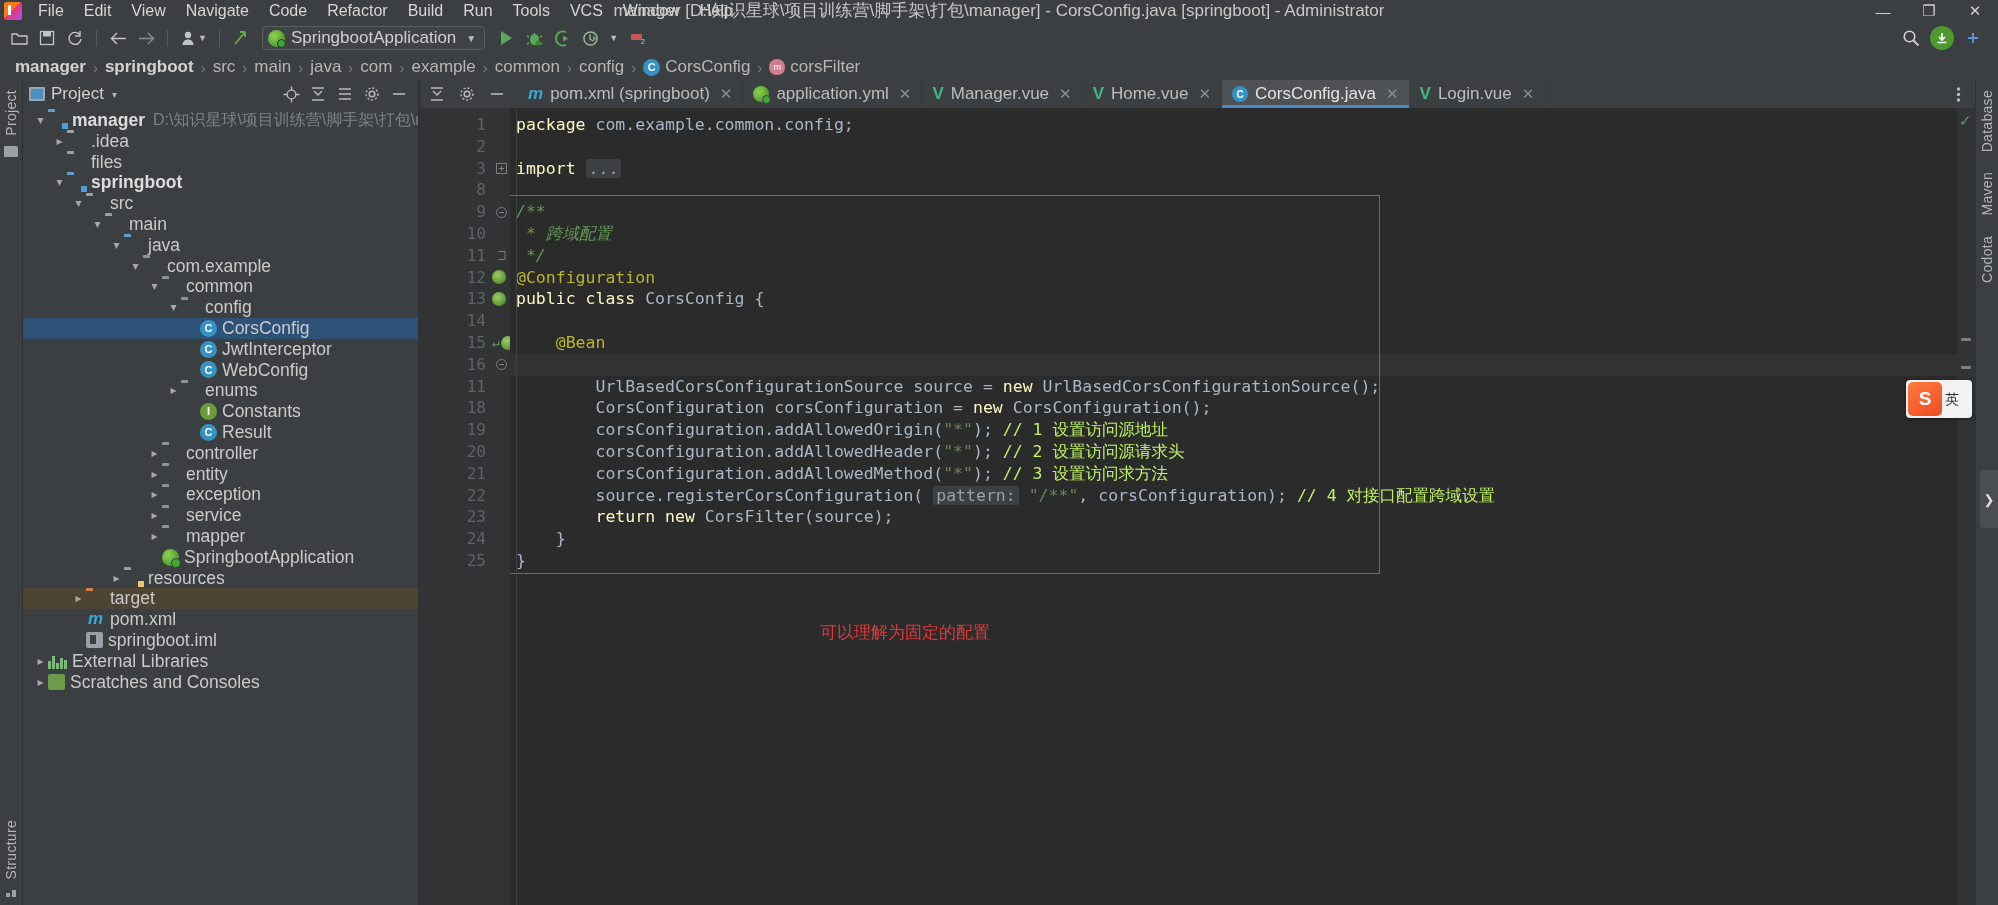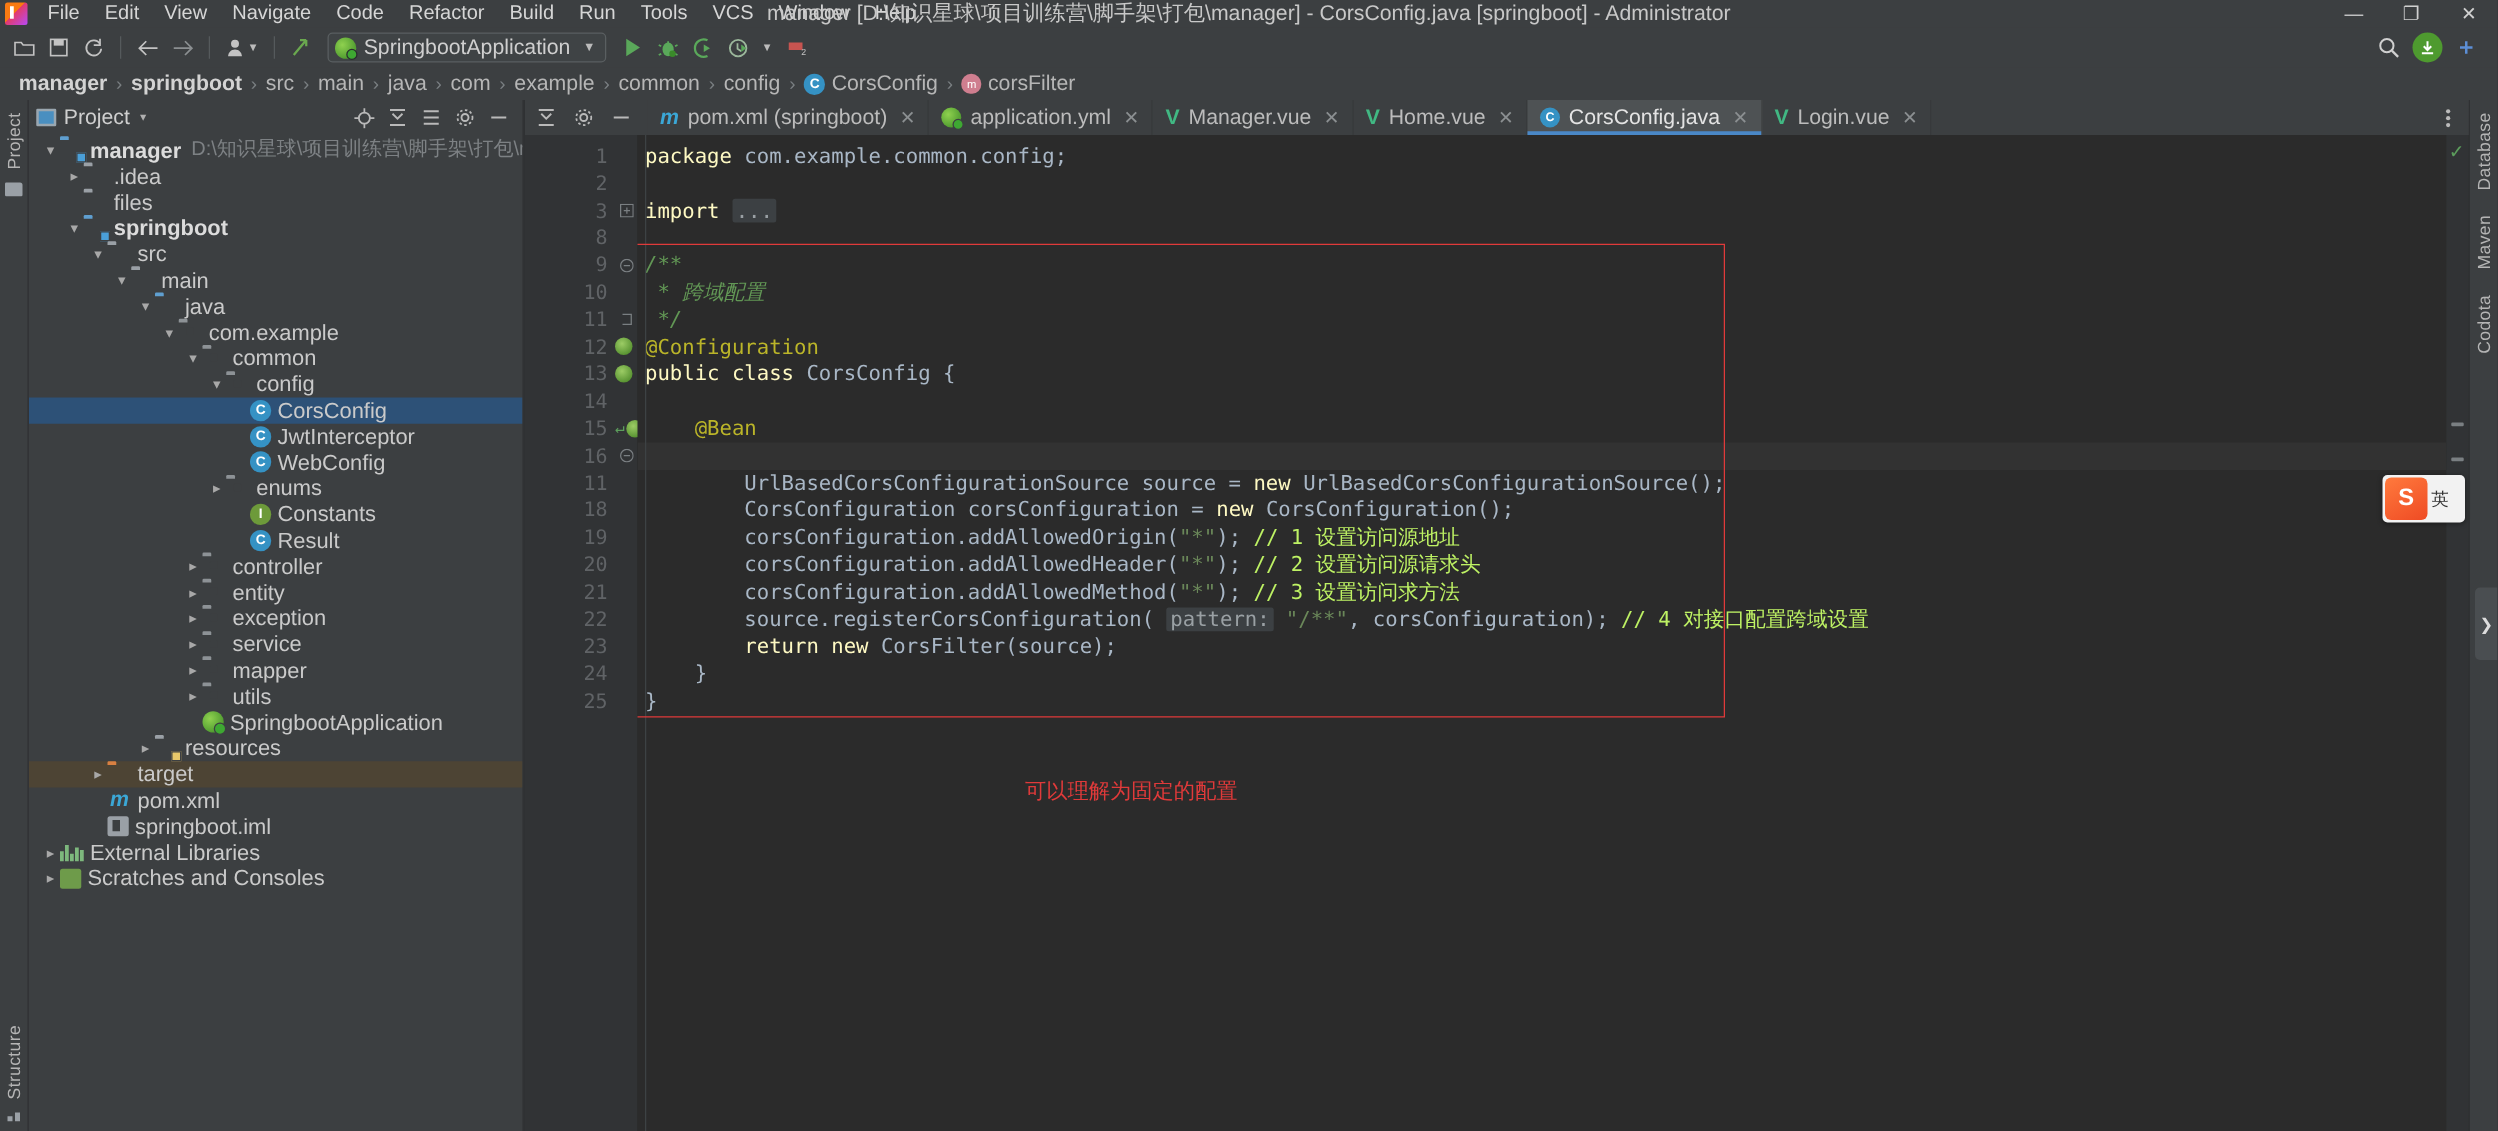--- a/index.html
+++ b/index.html
@@ -611,26 +611,20 @@
             <span class="lbl">service</span>
           </div>
           <div class="node">
             <span style="display:inline-block;width:124px;flex:none"></span>
             <span class="arrow closed"></span>
             <span class="ico"><span class="ico-pkg"></span></span>
             <span class="lbl">mapper</span>
           </div>
           <div class="node">
             <span style="display:inline-block;width:124px;flex:none"></span>
-            <span class="arrow closed"></span>
-            <span class="ico"><span class="ico-pkg"></span></span>
-            <span class="lbl">utils</span>
-          </div>
-          <div class="node">
-            <span style="display:inline-block;width:124px;flex:none"></span>
             <span class="arrow"></span>
             <span class="ico-spring"></span>
             <span class="lbl">SpringbootApplication</span>
           </div>
           <div class="node">
             <span style="display:inline-block;width:86px;flex:none"></span>
             <span class="arrow closed"></span>
             <span class="ico"><span class="ico-folder"><span class="badge yellow"></span></span></span>
             <span class="lbl">resources</span>
           </div>

